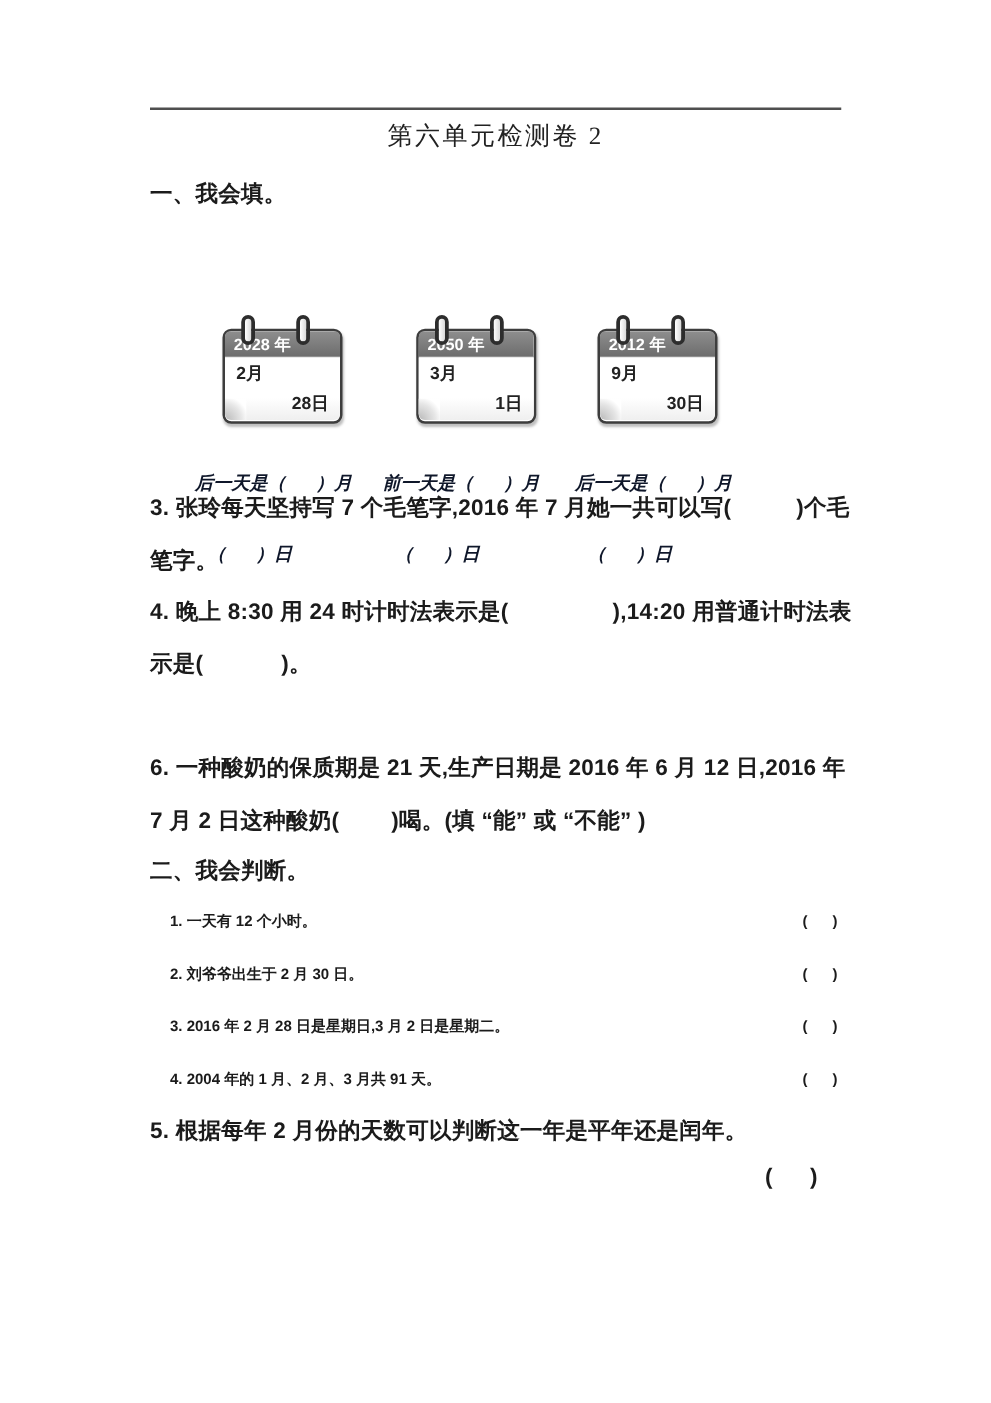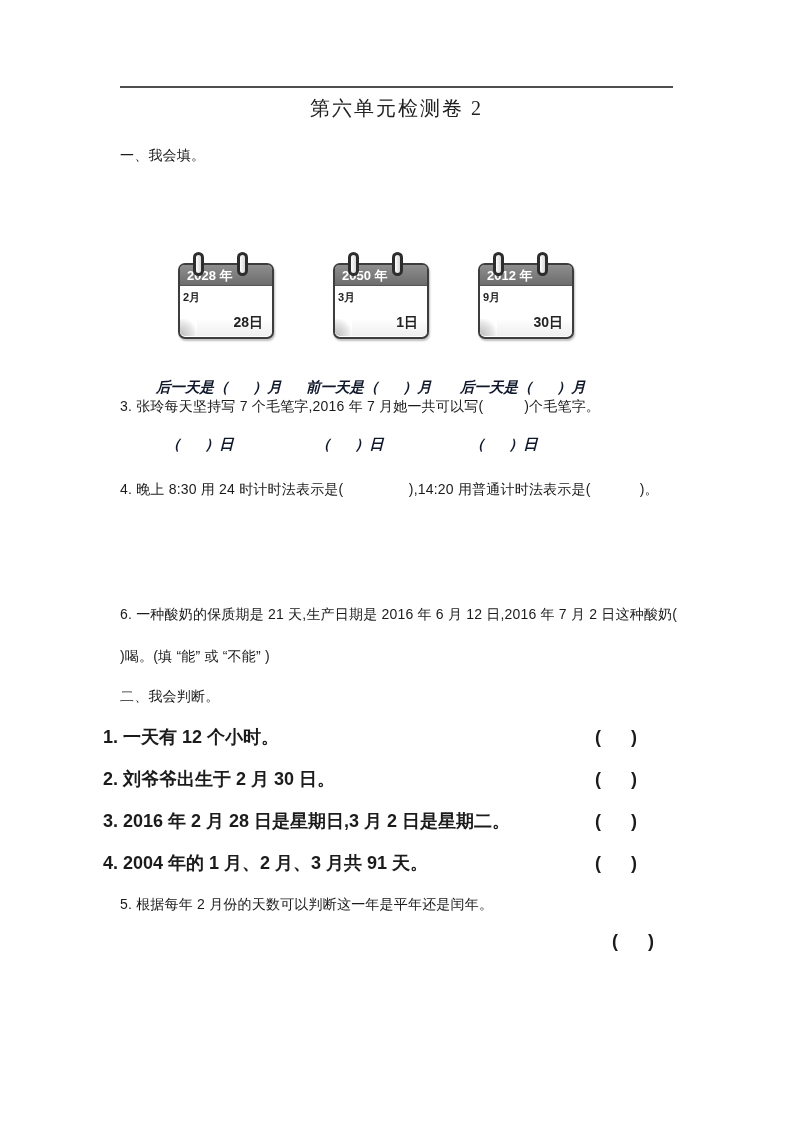--- a/index.html
+++ b/index.html
@@ -8,22 +8,22 @@
     position:relative; width:793px; height:1122px; background:#ffffff;
     font-family:"Liberation Sans", sans-serif; color:#1b1b1b; overflow:hidden;
   }
   .top-rule { position:absolute; left:120px; top:86px; width:553px; height:2px; background:#4f4f4f; }
   .title {
     position:absolute; left:120px; top:95px; width:553px; text-align:center;
     font-family:"Liberation Serif", serif; font-weight:500; font-size:20px;
     letter-spacing:2px; color:#222;
   }
   .line {
-    position:absolute; left:120px; width:562px; font-size:14px; line-height:42px;
-    font-weight:400; white-space:pre-wrap; letter-spacing:0.2px;
+    position:absolute; left:120px; width:562px; font-size:18px; line-height:42px;
+    font-weight:700; white-space:pre-wrap; letter-spacing:0.2px;
   }
   
   .cal-row { position:absolute; left:120px; top:251px; width:560px; height:90px; }
   .calendar {
     position:absolute; top:12px; width:96px; height:76px; background:#ffffff;
     border:2px solid #3d3d3d; border-radius:7px;
     box-shadow:1px 2px 2px rgba(0,0,0,0.25);
   }
   .ring {
     position:absolute; top:-13px; width:11px; height:24px;
@@ -37,33 +37,33 @@
     padding-left:7px; border-radius:4px 4px 0 0; border-bottom:1px solid #565656;
     white-space:pre;
   }
   .cal-body { position:relative; height:50px; border-radius:0 0 5px 5px;
     background:linear-gradient(180deg,#ffffff 65%,#efefef); }
   .cal-body::after {
     content:""; position:absolute; left:0; bottom:0; width:17px; height:17px;
     background:radial-gradient(circle at 0% 100%, #b9b9b9 0%, #e6e6e6 55%, #ffffff 78%);
     border-radius:0 0 0 5px;
   }
-  .cal-month { position:absolute; left:3px; top:4px; font-size:11px; font-weight:700; color:#222; }
+  .cal-month { position:absolute; left:9px; top:4px; font-size:14px; font-weight:700; color:#222; }
   .cal-day   { position:absolute; right:9px; bottom:4px; font-size:14px; font-weight:700; color:#222;margin-top:29px; }
   
   .caption-row { position:absolute; left:120px; top:340px; width:560px; height:42px; }
   .caption {
     position:absolute; font-size:14.5px; line-height:19px; font-weight:700;
     font-style:italic; white-space:pre; color:#0f172a;
   }
   .caption .cap2 { padding-left:10px; }
   
   .jrow {
-    position:absolute; left:103px; width:534px; display:flex;
-    justify-content:space-between; font-size:18px; line-height:42px;
+    position:absolute; left:136px; width:534px; display:flex;
+    justify-content:space-between; font-size:12px; line-height:42px;
     font-weight:600; white-space:pre-wrap;
   }
   .jslot { white-space:pre; }
   .jslot-line { position:absolute; left:120px; width:534px; text-align:right;
     font-size:18px; line-height:42px; font-weight:600; white-space:pre; }
 </style>
 </head>
 <body>
 
 <div class="page">

